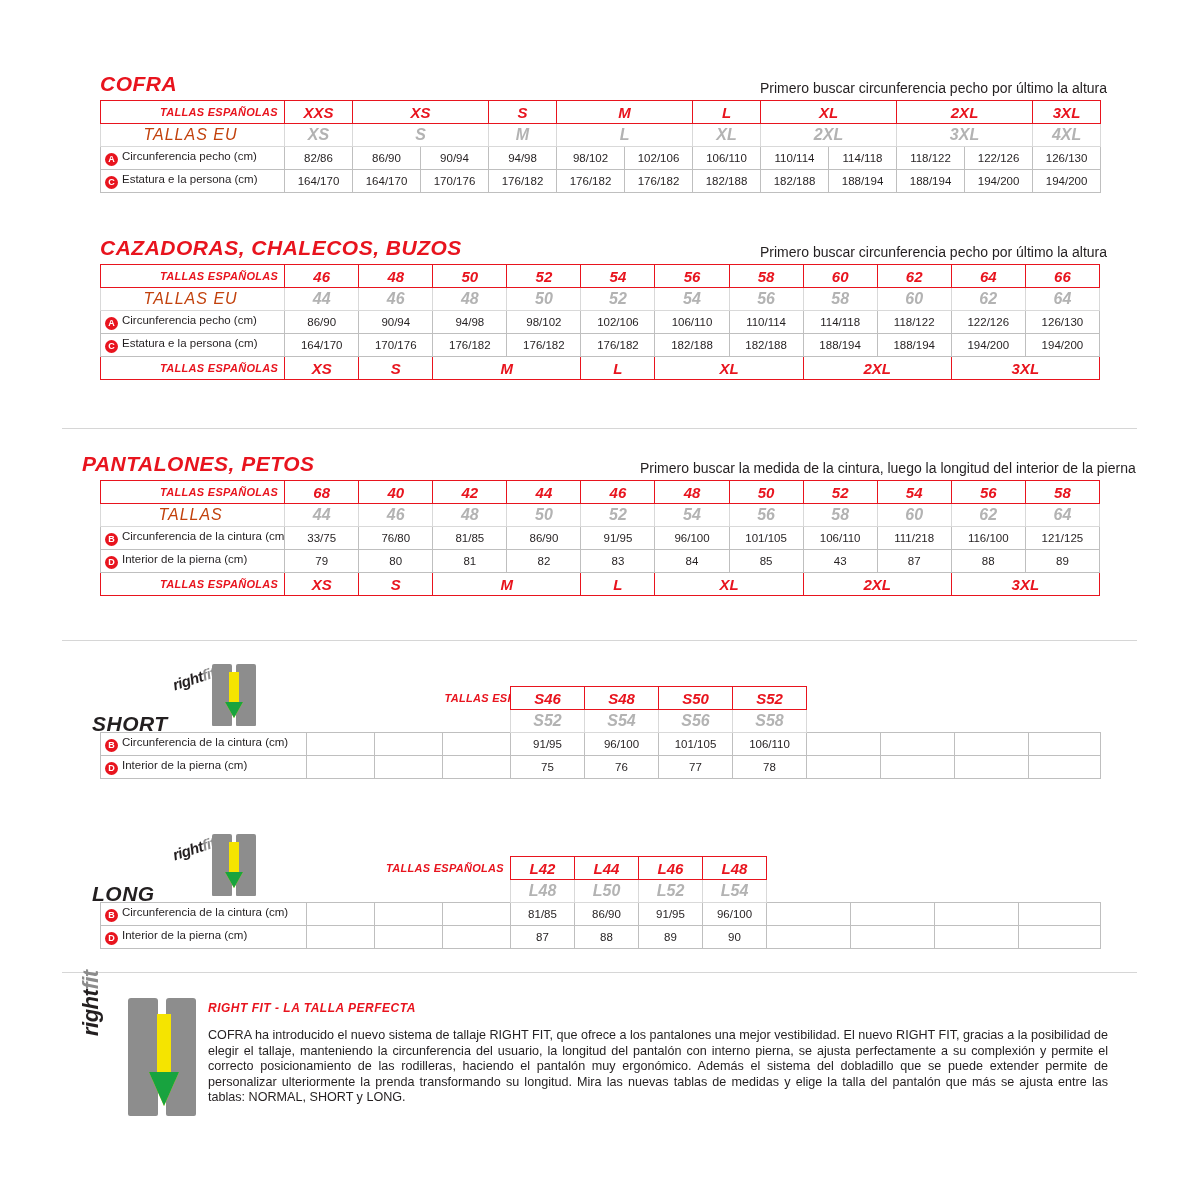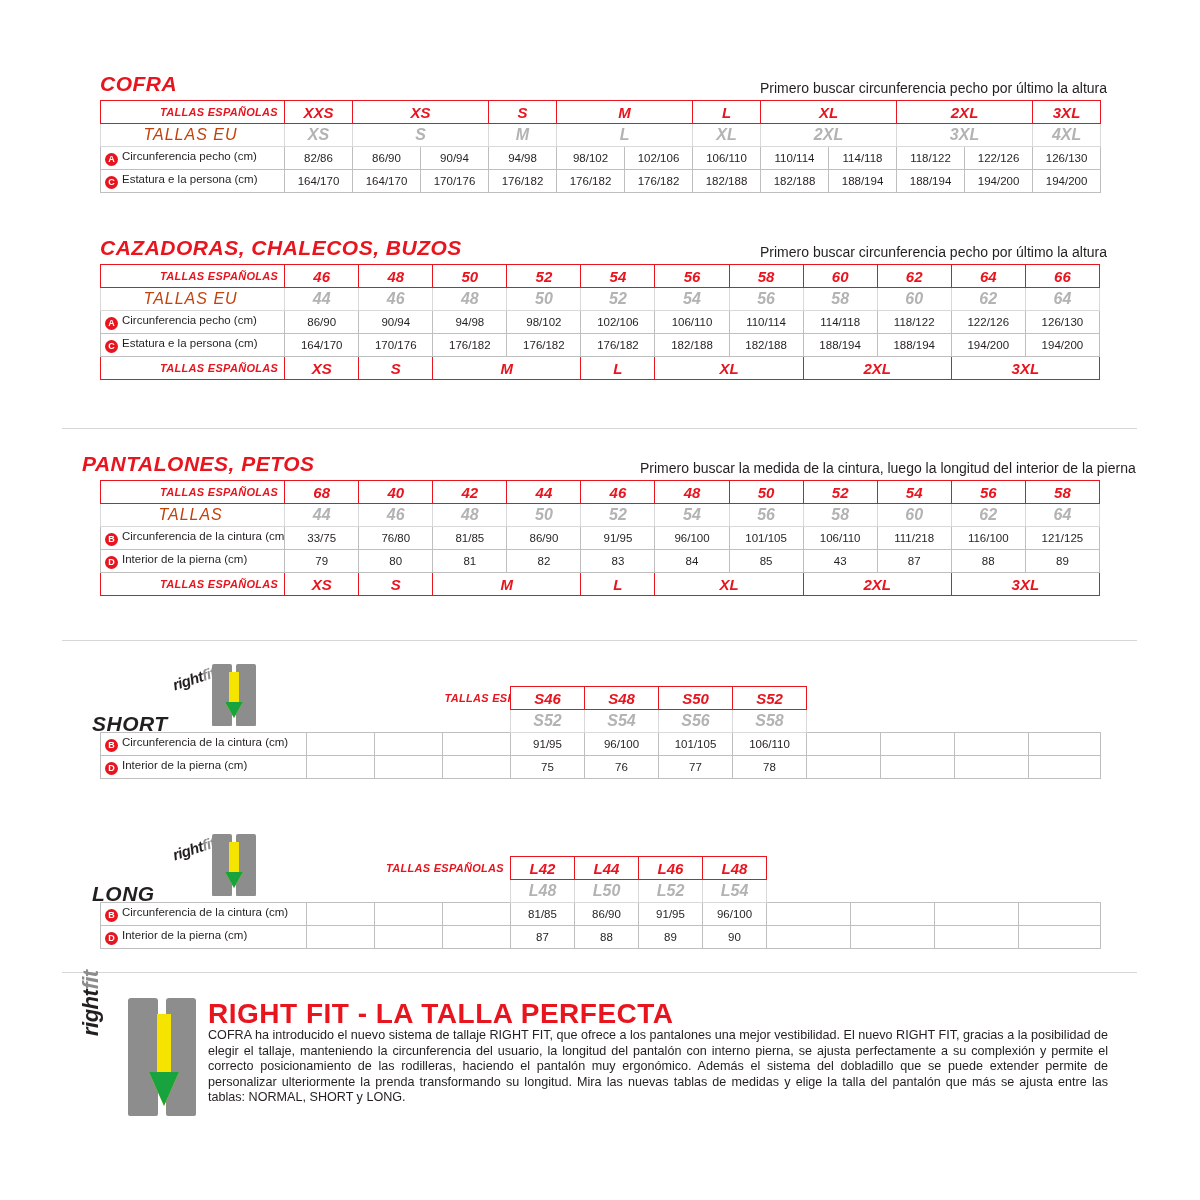--- a/index.html
+++ b/index.html
@@ -163,21 +163,22 @@
     font-weight: bold;
     font-size: 21px;
     color: #231f20;
     letter-spacing: 0.5px;
   }
 
   
   .rf-title {
     color: #e8141e;
     font-weight: bold;
-    font-size: 28px;
+    font-style: italic;
+    font-size: 12px;
     letter-spacing: 0.5px;
   }
   .rf-body {
     font-size: 12.6px;
     line-height: 15.6px;
     color: #231f20;
     text-align: justify;
     width: 900px;
   }
   .rf-big-logo {

